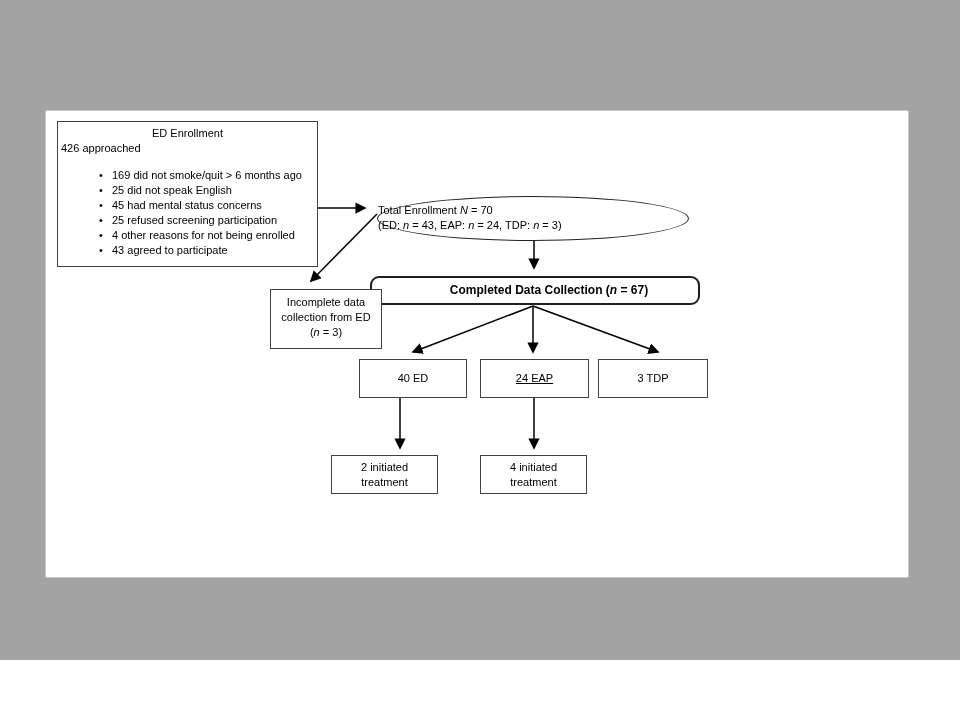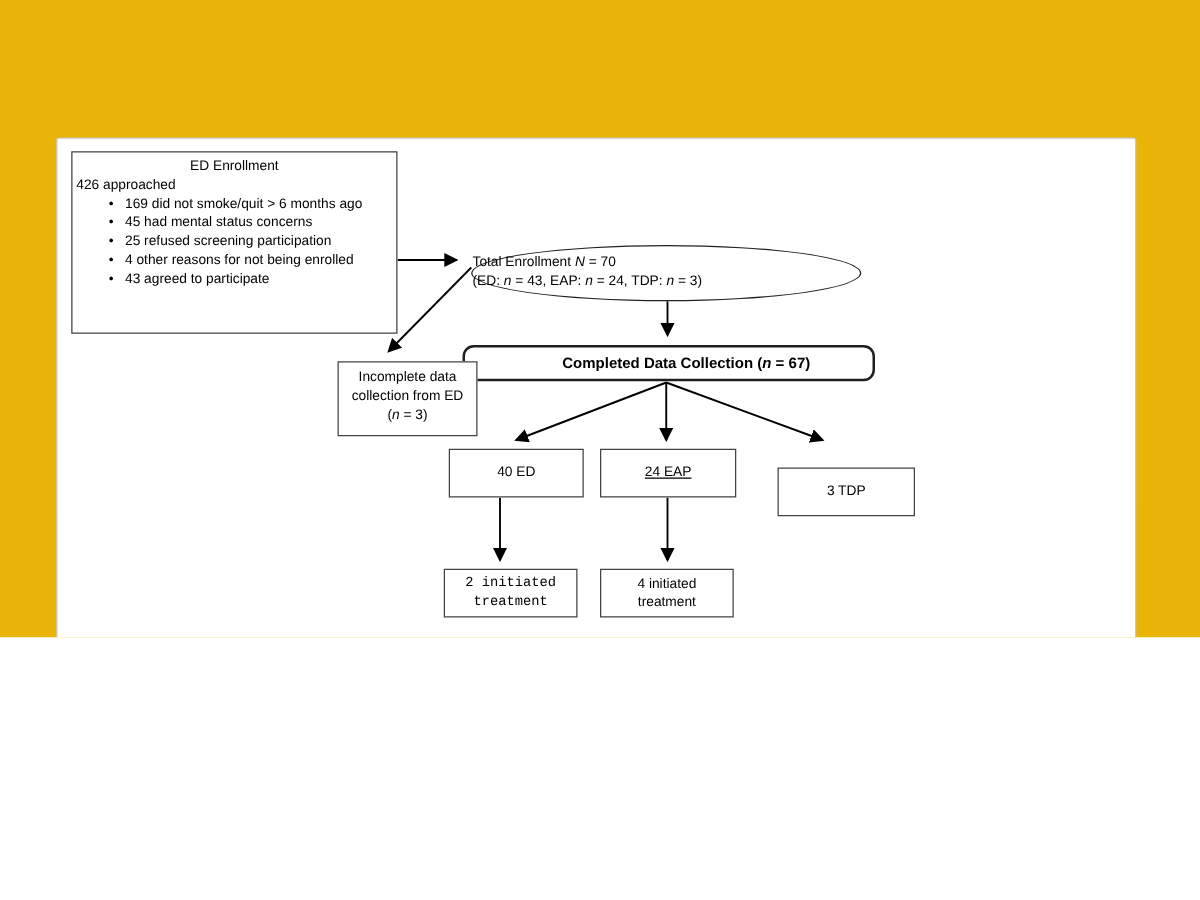--- a/index.html
+++ b/index.html
@@ -3,22 +3,22 @@
 <meta charset="utf-8">
 <style>
   html, body {
     margin: 0;
     padding: 0;
     background: #ffffff;
   }
   .canvas {
     position: relative;
     width: 960px;
-    height: 510px;
-    background: #eab308;
+    height: 660px;
+    background: #a3a3a3;
     font-family: "Liberation Sans", sans-serif;
     color: #000000;
     overflow: hidden;
   }
   .frame {
     position: absolute;
     left: 45px;
     top: 110px;
     width: 862px;
     height: 466px;
@@ -39,21 +39,21 @@
   
   .ed-box {
     left: 57px;
     top: 121px;
     width: 261px;
     height: 146px;
     padding: 4px 3px 0 3px;
   }
   .ed-box .title { text-align: center; }
   .ed-box ul {
-    margin: 0;
+    margin: 12px;
     padding: 0 0 0 39px;
     list-style: none;
   }
   .ed-box li { position: relative; }
   .ed-box li::before {
     content: "\2022";
     position: absolute;
     left: -13px;
     top: 0;
   }
@@ -101,24 +101,24 @@
     height: 39px;
     top: 359px;
     display: flex;
     flex-direction: column;
     align-items: center;
     justify-content: center;
     text-align: center;
   }
   .g-ed  { left: 342px; width: 108px; margin-left: 17px; }
   .g-eap { left: 480px; width: 109px; text-decoration: underline; }
-  .g-tdp { left: 622px; width: 110px; margin-top: 15px; }
+  .g-tdp { left: 598px; width: 110px; }
 
   .t-box { top: 455px; height: 39px; }
-  .t-ed  { left: 355px; width: 107px; font-family: Liberation Mono, monospace; }
+  .t-ed  { left: 331px; width: 107px; }
   .t-eap { left: 480px; width: 107px; }
 
   .arrow-layer {
     position: absolute;
     left: 0;
     top: 0;
     width: 960px;
     height: 720px;
     pointer-events: none;
   }
@@ -144,20 +144,21 @@
     <line x1="533" y1="306" x2="658" y2="352" stroke="#000" stroke-width="1.5" marker-end="url(#ah)"></line>
     <line x1="400" y1="398" x2="400" y2="448" stroke="#000" stroke-width="1.5" marker-end="url(#ah)"></line>
     <line x1="534" y1="398" x2="534" y2="448" stroke="#000" stroke-width="1.5" marker-end="url(#ah)"></line>
   </svg>
 
   <div class="node ed-box">
     <div class="title">ED Enrollment</div>
     <div>426 approached</div>
     <ul>
         <li>169 did not smoke/quit &gt; 6 months ago</li>
+        <li>25 did not speak English</li>
         <li>45 had mental status concerns</li>
         <li>25 refused screening participation</li>
         <li>4 other reasons for not being enrolled</li>
         <li>43 agreed to participate</li>
       </ul>
   </div>
 
   <div class="node ellipse">
     <div><span>Total Enrollment </span><span class="it">N</span><span> = 70</span></div>
     <div><span>(ED: </span><span class="it">n</span><span> = 43, EAP: </span><span class="it">n</span><span> = 24, TDP: </span><span class="it">n</span><span> = 3)</span></div>

